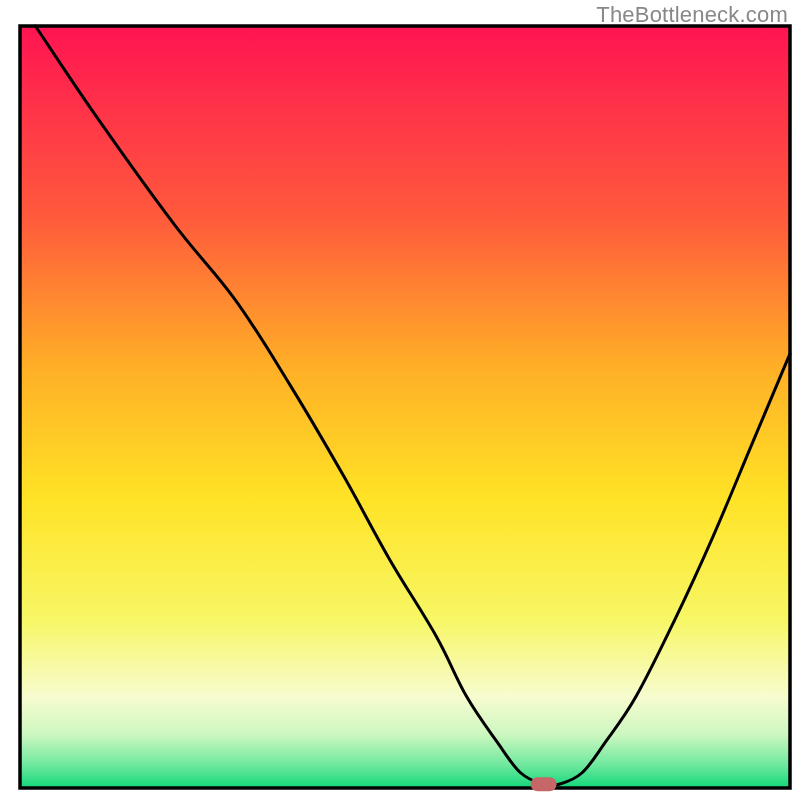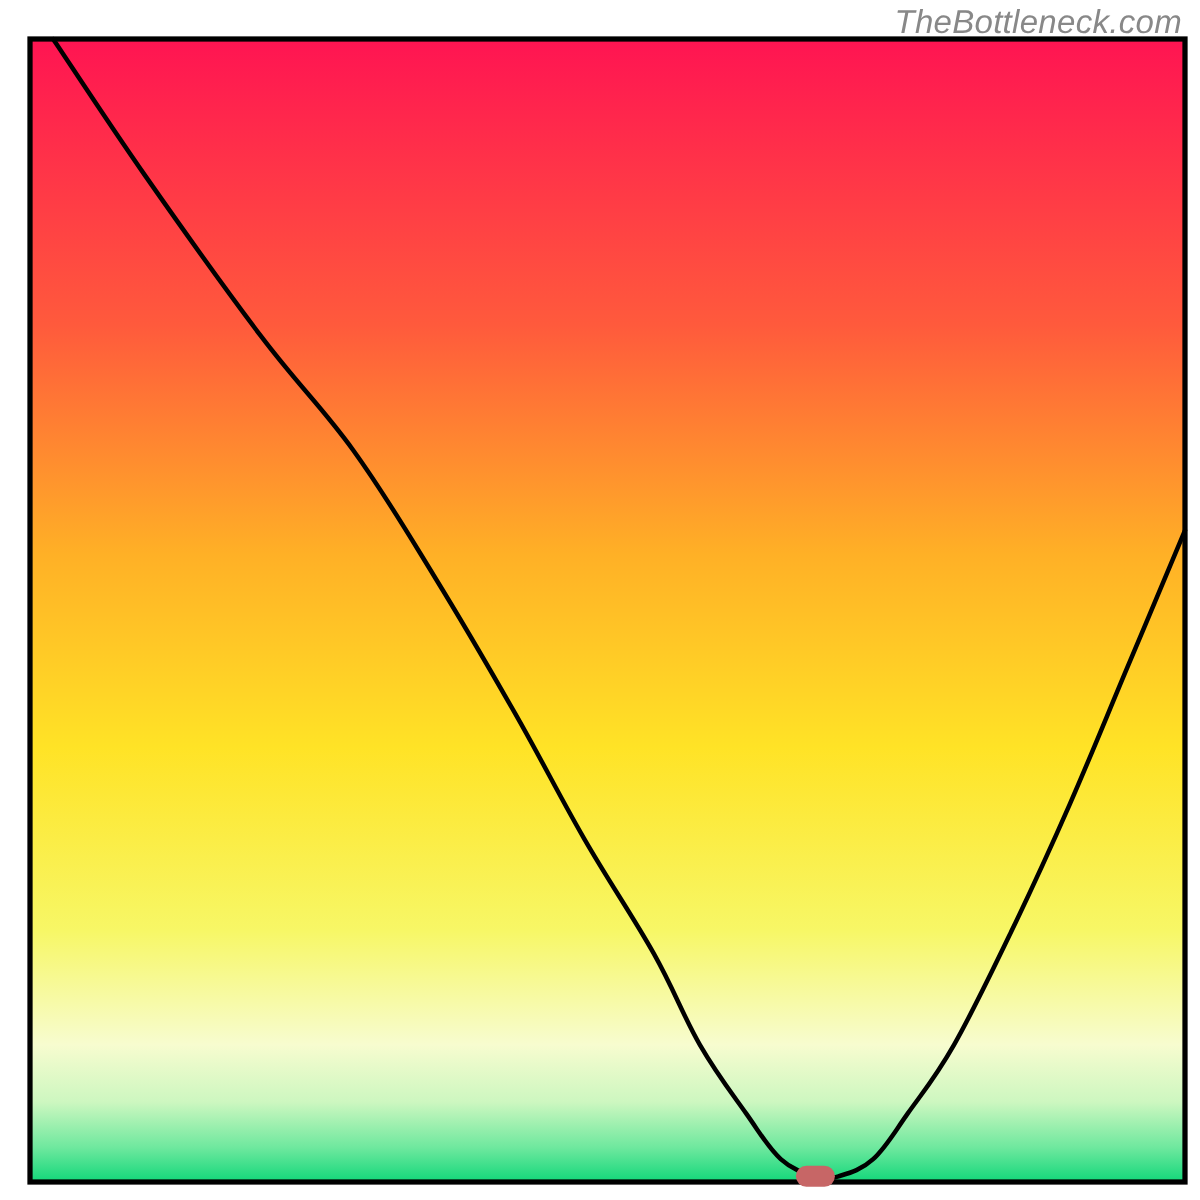--- a/index.html
+++ b/index.html
@@ -7,21 +7,20 @@
     padding: 0;
     width: 800px;
     height: 800px;
     background: #ffffff;
     font-family: Arial, Helvetica, sans-serif;
   }
   .wrap {
     position: relative;
     width: 800px;
     height: 800px;
-    font-style: italic;
   }
   svg {
     display: block;
   }
   .watermark {
     position: absolute;
     top: 2px;
     right: 12px;
     color: #888888;
     font-size: 22px;

